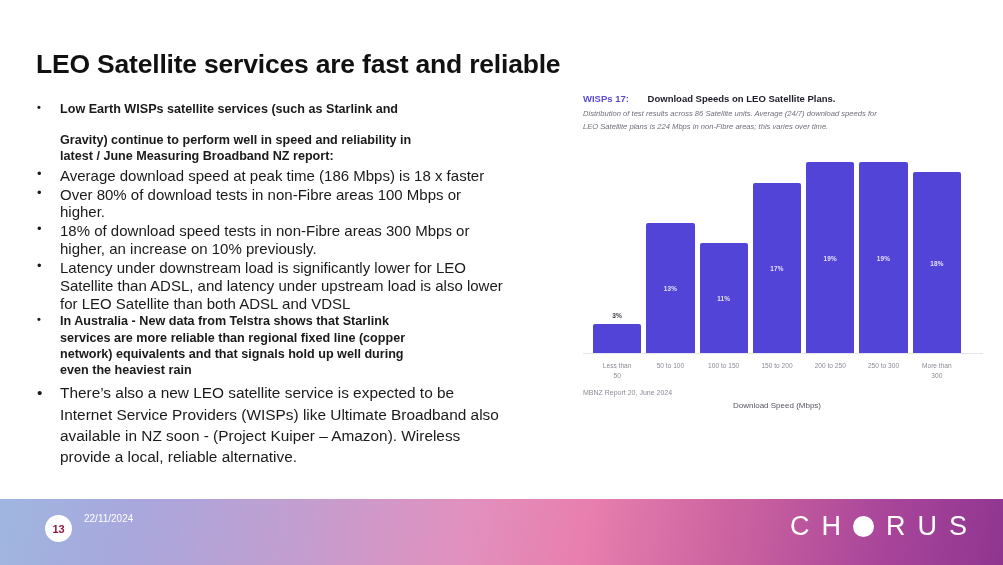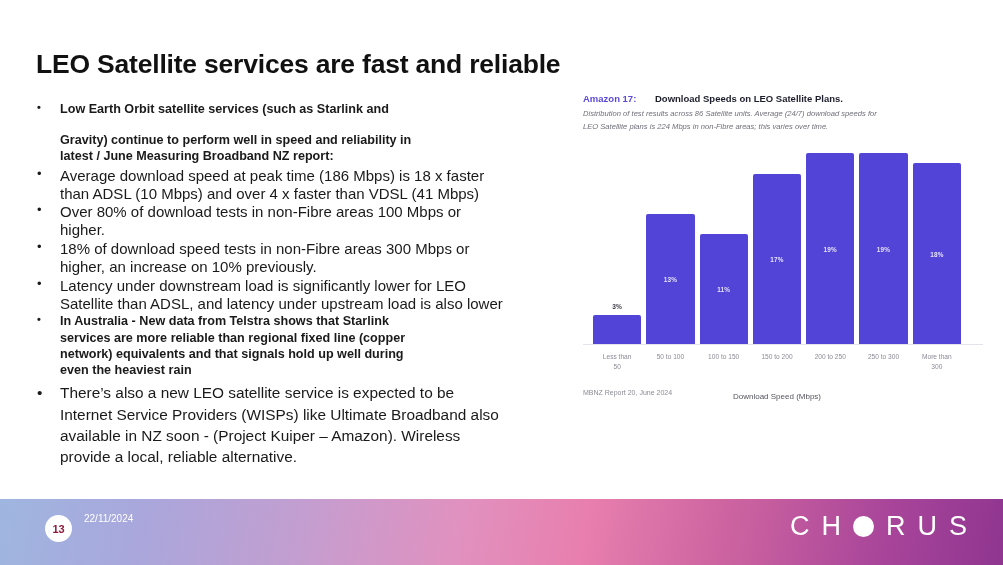--- a/index.html
+++ b/index.html
@@ -104,21 +104,21 @@
   #fig-title {
     color: #1d1d2b;
     font-weight: bold;
     padding-left: 16px;
   }
   #fig-sub {
     font-size: 7.6px;
     font-style: italic;
     color: #6f6f7a;
     line-height: 1.62;
-    margin-bottom: 6px;
+    margin-bottom: 15px;
   }
 
   #plot {
     position: relative;
     height: 206px;
     margin-top: 4px;
   }
   #bars {
     position: absolute;
     left: 10px;
@@ -265,65 +265,65 @@
   }
 </style>
 </head>
 <body>
 
 <div id="slide-title">LEO Satellite services are fast and reliable</div>
 
 <div id="bullets">
     <div class="bullet strong">
       <span class="dot">•</span>
-      <span class="txt">Low Earth Orbit satellite services (such as Starlink and</span>
+      <span class="txt">Low Earth WISPs satellite services (such as Starlink and</span>
       <span class="spacer-line"></span>
       <span class="txt">Gravity) continue to perform well in speed and reliability in</span>
       <span class="txt">latest / June Measuring Broadband NZ report:</span>
     </div>
     <div class="bullet normal">
       <span class="dot">•</span>
       <span class="txt">Average download speed at peak time (186 Mbps) is 18 x faster</span>
-      <span class="txt">than ADSL (10 Mbps) and over 4 x faster than VDSL (41 Mbps)</span>
     </div>
     <div class="bullet normal">
       <span class="dot">•</span>
       <span class="txt">Over 80% of download tests in non-Fibre areas 100 Mbps or</span>
       <span class="txt">higher.</span>
     </div>
     <div class="bullet normal">
       <span class="dot">•</span>
       <span class="txt">18% of download speed tests in non-Fibre areas 300 Mbps or</span>
       <span class="txt">higher, an increase on 10% previously.</span>
     </div>
     <div class="bullet normal">
       <span class="dot">•</span>
       <span class="txt">Latency under downstream load is significantly lower for LEO</span>
       <span class="txt">Satellite than ADSL, and latency under upstream load is also lower</span>
+      <span class="txt">for LEO Satellite than both ADSL and VDSL</span>
     </div>
     <div class="bullet strong">
       <span class="dot">•</span>
       <span class="txt">In Australia - New data from Telstra shows that Starlink</span>
       <span class="txt">services are more reliable than regional fixed line (copper</span>
       <span class="txt">network) equivalents and that signals hold up well during</span>
       <span class="txt">even the heaviest rain</span>
     </div>
     <div class="bullet airy">
       <span class="dot">•</span>
       <span class="txt">There’s also a new LEO satellite service is expected to be</span>
       <span class="txt">Internet Service Providers (WISPs) like Ultimate Broadband also</span>
       <span class="txt">available in NZ soon -  (Project Kuiper – Amazon). Wireless</span>
       <span class="txt">provide a local, reliable alternative.</span>
     </div>
   </div>
 
 <div id="chart-panel">
 
   <div id="fig-head">
-    <span id="fig-label">Amazon 17:</span>
+    <span id="fig-label">WISPs 17:</span>
     <span id="fig-title">Download Speeds on LEO Satellite Plans.</span>
   </div>
 
   <div id="fig-sub">
     <div>Distribution of test results across 86 Satellite units. Average (24/7) download speeds for</div>
     <div>LEO Satellite plans is 224 Mbps in non-Fibre areas; this varies over time.</div>
   </div>
 
   <div id="plot">
     <div id="bars">

